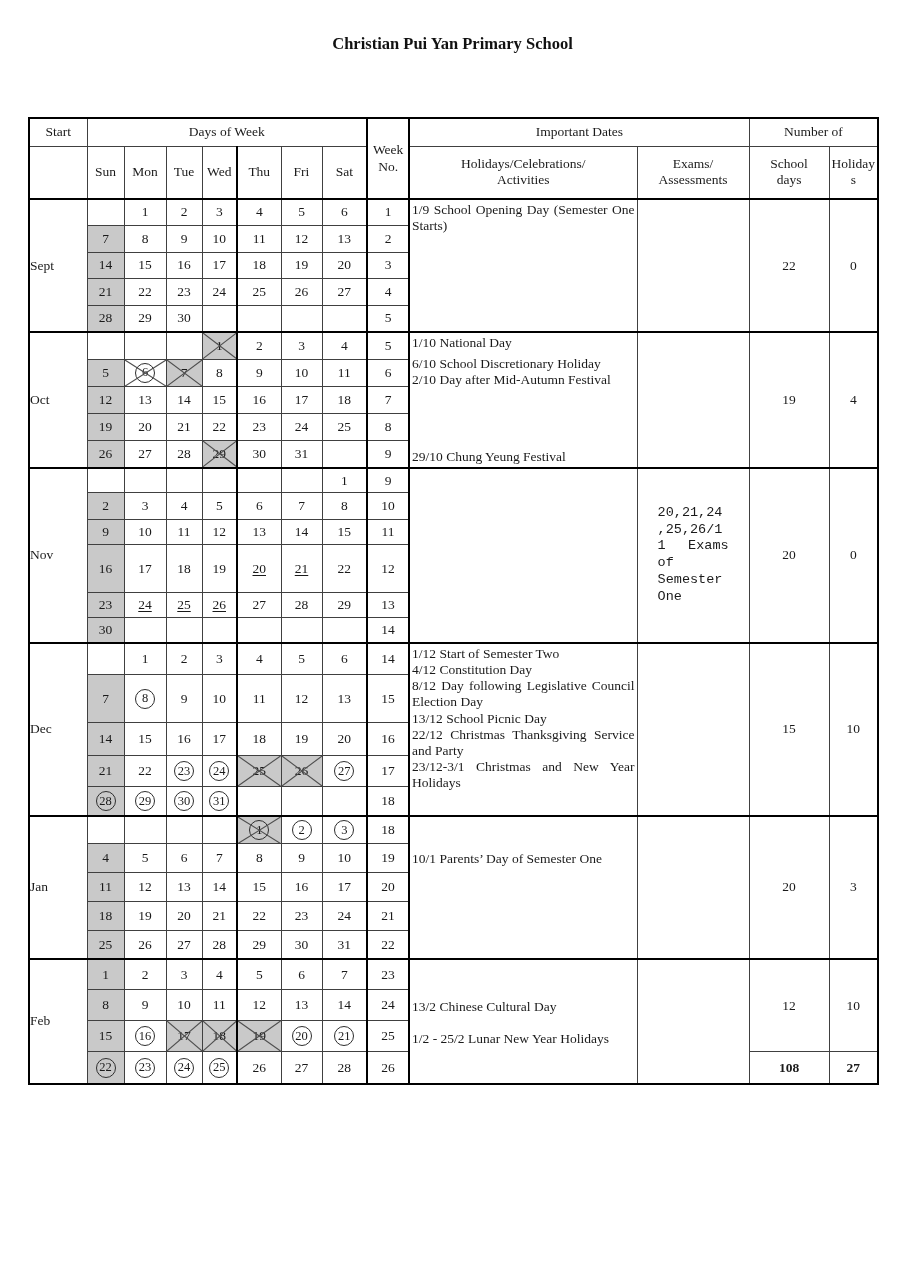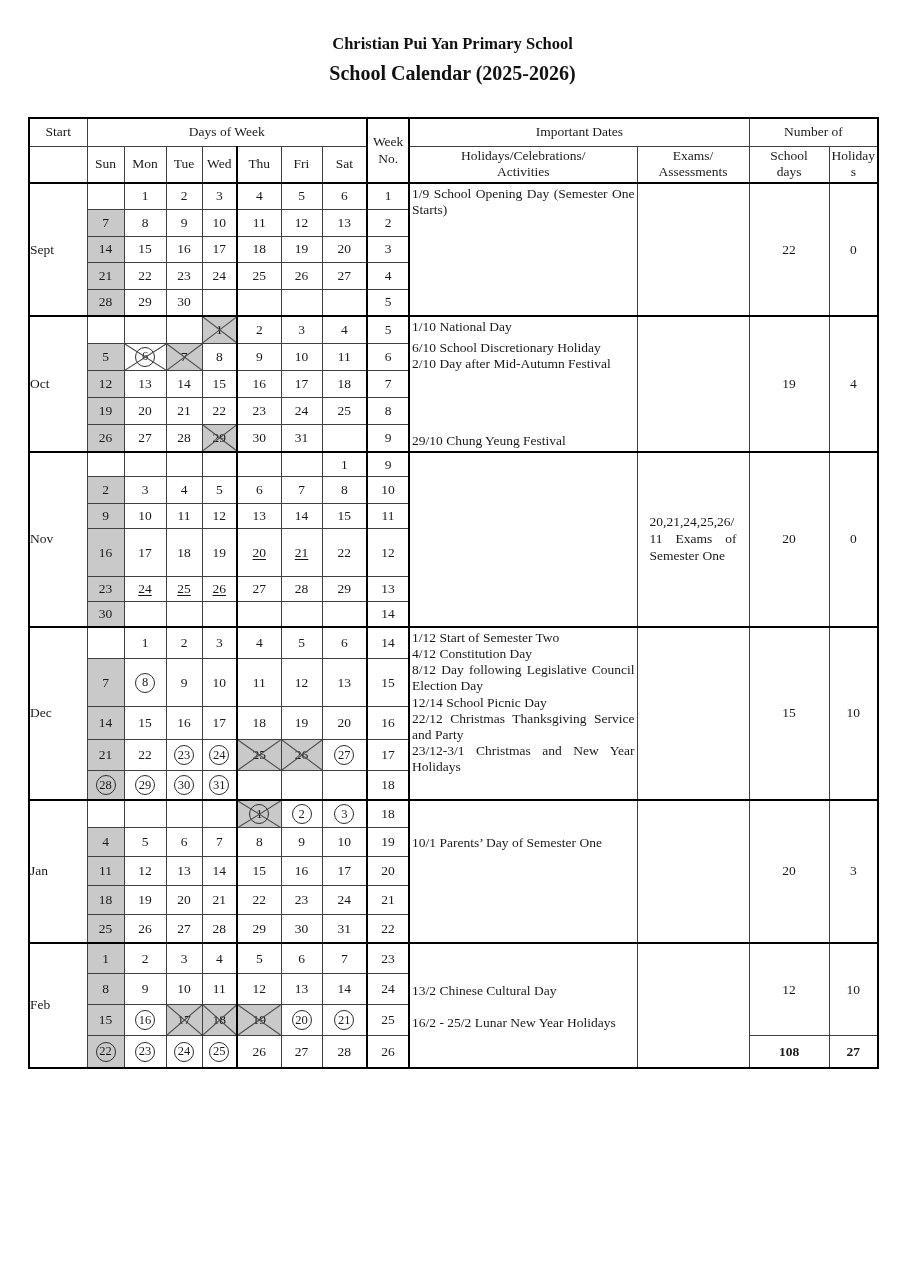--- a/index.html
+++ b/index.html
@@ -5,54 +5,53 @@
   html,body{margin:0;padding:0;background:#ffffff;}
   body{width:905px;height:1280px;font-family:"Liberation Serif","DejaVu Serif",serif;color:#111;}
   .page{position:relative;width:905px;height:1280px;background:#fff;overflow:hidden;}
   .titles{text-align:center;padding-top:26px;}
   .t1{font-size:16.5px;font-weight:bold;margin:8px;}
   .t2{font-size:20px;font-weight:bold;margin:5px 0 0 0;}
   table.cal{position:absolute;left:28px;top:117px;width:849px;border-collapse:collapse;border:2px solid #000;table-layout:fixed;}
   th,td{border:1px solid #404040;padding:0;font-weight:normal;font-size:13.5px;color:#1a1a1a;}
   thead th{text-align:center;vertical-align:middle;line-height:1.2;}
   thead tr.hrow1{height:28px;}
-  thead tr.hrow2{height:37px;}
+  thead tr.hrow2{height:53px;}
   .pre{white-space:pre-line;}
   .b2r{border-right:2px solid #000 !important;}
   tr.mfirst > td{border-top:2px solid #000;}
   td.day{text-align:center;vertical-align:middle;position:relative;overflow:hidden;}
   td.shaded{background:#c9c9c9;}
   .num{font-size:13.5px;}
   .u{text-decoration:underline;text-underline-offset:2px;}
   .circle{display:inline-flex;align-items:center;justify-content:center;width:20px;height:20px;border:1px solid #2e2e2e;border-radius:50%;box-sizing:border-box;}
   .circle .num{font-size:12.5px;}
   svg.cross{position:absolute;left:0;top:0;width:100%;height:100%;pointer-events:none;}
   svg.cross line{stroke:#4e4e4e;stroke-width:1.1;vector-effect:non-scaling-stroke;}
   td.wk{text-align:center;vertical-align:middle;}
   td.month-cell{text-align:left;vertical-align:middle;}
   td.hol{vertical-align:top;padding:2px 2px;text-align:justify;line-height:1.2;}
   td.hol p{margin:0;}
   td.exams{vertical-align:middle;padding:2px 8px;text-align:justify;line-height:1.25;overflow-wrap:anywhere;}
-  td.exams p{margin:4px;}
+  td.exams p{margin:12px;font-family:Liberation Mono, monospace;}
   td.cnt{text-align:center;vertical-align:middle;}
   td.tot{text-align:center;vertical-align:middle;font-weight:bold;}
   .m-oct .it-1{margin-top:5px !important;}
   .m-oct .it-3{margin-top:60px !important;}
   .m-jan .it-0{margin-top:32px !important;}
   .m-feb .it-0{margin-top:37px !important;}
   .m-feb .it-1{margin-top:16px !important;}
   th.hwrap{overflow-wrap:anywhere;}
 </style>
 </head>
 <body>
 
 <div class="page">
   <div class="titles">
     <p class="t1">Christian Pui Yan Primary School</p>
-    <p class="t2">School Calendar (2025-2026)</p>
   </div>
 
   <table class="cal">
     <colgroup>
       <col style="width:58px">
         <col style="width:37px">
         <col style="width:42px">
         <col style="width:36px">
       <col style="width:35px">
         <col style="width:44px">
@@ -296,21 +295,21 @@
           <td class="day"><span class="num">2</span></td>
           <td class="day b2r"><span class="num">3</span></td>
           <td class="day"><span class="num">4</span></td>
           <td class="day"><span class="num">5</span></td>
           <td class="day b2r"><span class="num">6</span></td>
           <td class="wk b2r">14</td>
           <td class="hol m-dec" rowspan="5">
             <p class="it-0">1/12 Start of Semester Two</p>
             <p class="it-1">4/12 Constitution Day</p>
             <p class="it-2">8/12 Day following Legislative Council Election Day</p>
-            <p class="it-3">12/14 School Picnic Day</p>
+            <p class="it-3">13/12 School Picnic Day</p>
             <p class="it-4">22/12 Christmas Thanksgiving Service and Party</p>
             <p class="it-5">23/12-3/1 Christmas and New Year Holidays</p>
           </td>
           <td class="exams" rowspan="5"></td>
           <td class="cnt" rowspan="5">15</td>
           <td class="cnt" rowspan="5">10</td>
         </tr>
         <tr style="height: 48px;">
           <td class="day shaded"><span class="num">7</span></td>
           <td class="day"><span class="circle">
@@ -444,21 +443,21 @@
           <td class="day shaded"><span class="num">1</span></td>
           <td class="day"><span class="num">2</span></td>
           <td class="day"><span class="num">3</span></td>
           <td class="day b2r"><span class="num">4</span></td>
           <td class="day"><span class="num">5</span></td>
           <td class="day"><span class="num">6</span></td>
           <td class="day b2r"><span class="num">7</span></td>
           <td class="wk b2r">23</td>
           <td class="hol m-feb" rowspan="4">
             <p class="it-0">13/2 Chinese Cultural Day</p>
-            <p class="it-1">16/2 - 25/2 Lunar New Year Holidays</p>
+            <p class="it-1">1/2 - 25/2 Lunar New Year Holidays</p>
           </td>
           <td class="exams" rowspan="4"></td>
           <td class="cnt" rowspan="3">12</td>
           <td class="cnt" rowspan="3">10</td>
         </tr>
         <tr style="height: 31px;">
           <td class="day shaded"><span class="num">8</span></td>
           <td class="day"><span class="num">9</span></td>
           <td class="day"><span class="num">10</span></td>
           <td class="day b2r"><span class="num">11</span></td>

